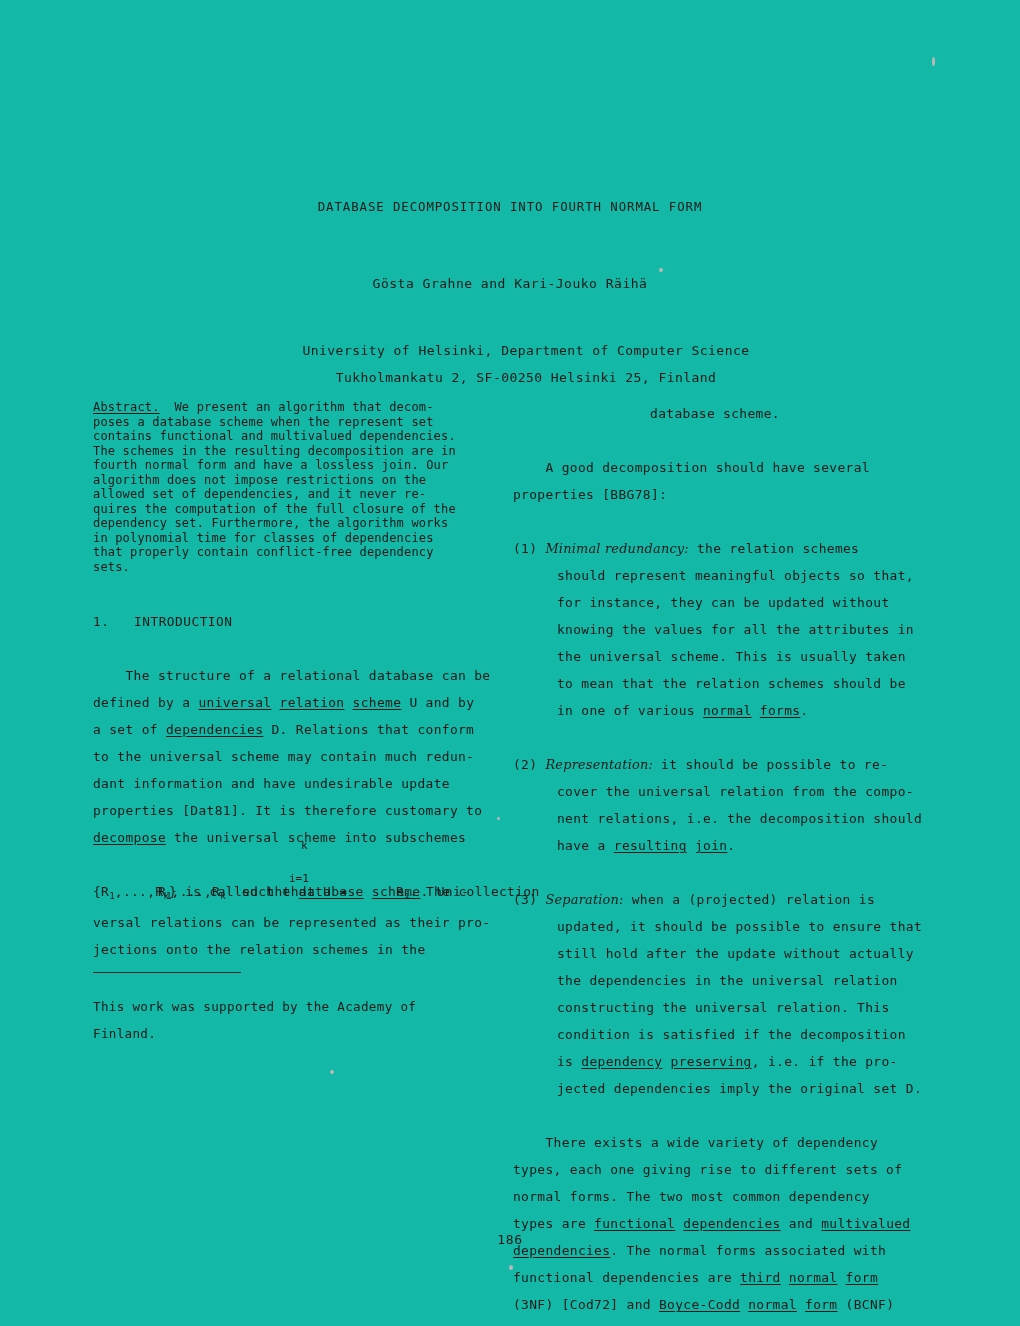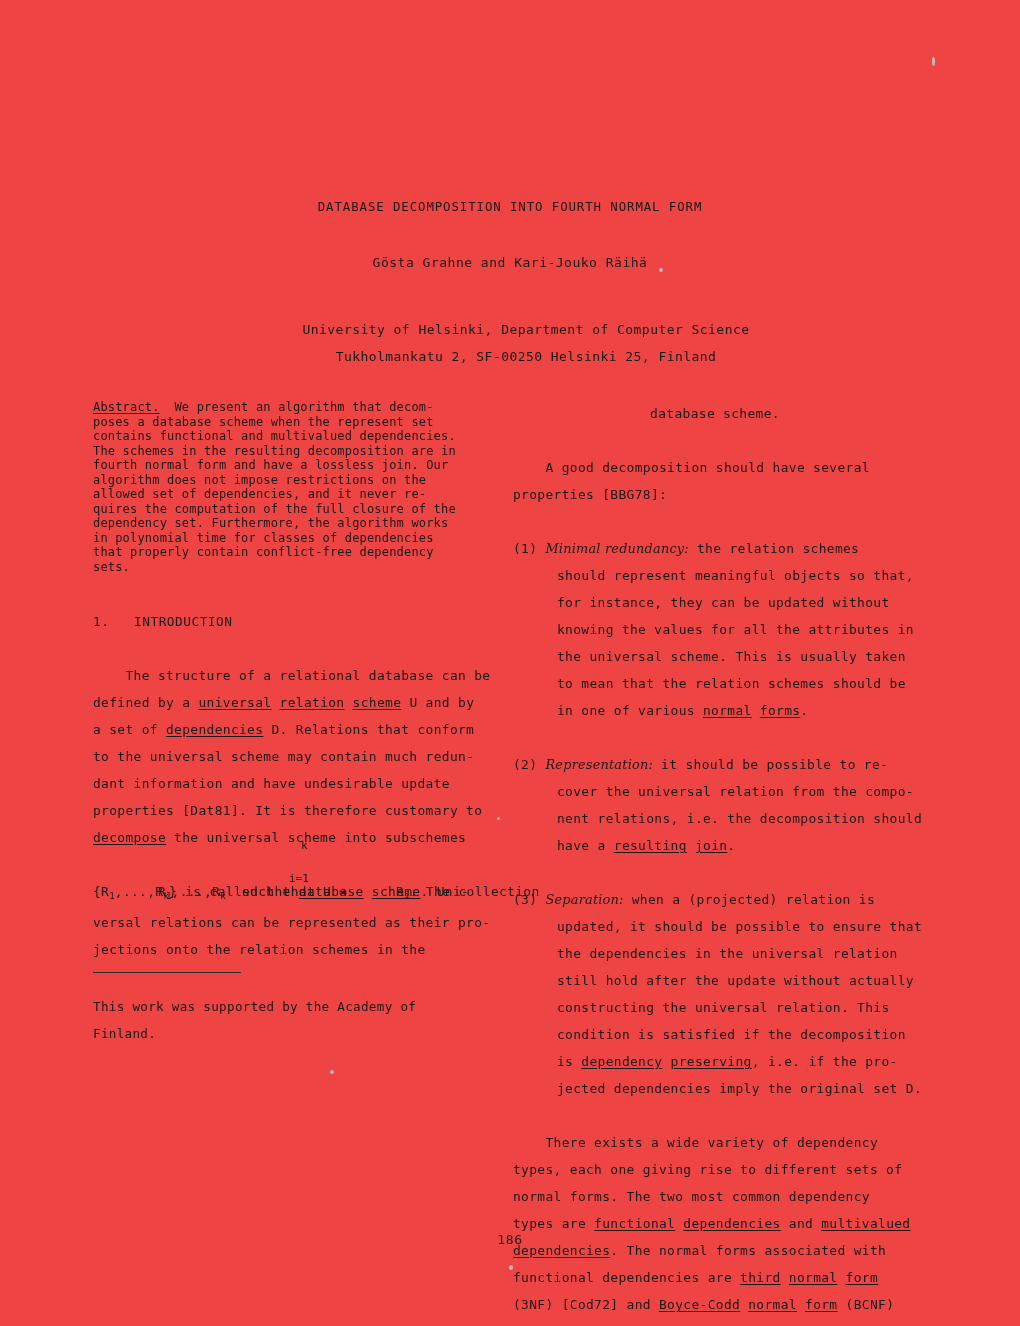--- a/index.html
+++ b/index.html
@@ -12,39 +12,39 @@
     height: 1326px;
     position: relative;
     font-family: "DejaVu Sans Mono", "Liberation Mono", monospace;
     color: #1a1a1a;
     overflow: hidden;
   }
 
   .page {
     position: absolute;
     inset: 0;
-    background: #ef4444;
+    background: #14b8a6;
   }
 
   
   .header {
     position: absolute;
     left: 0;
     right: 0;
     top: 198px;
     text-align: center;
   }
   .doc-title {
     font-size: 12.4px;
     letter-spacing: 0.9px;
     line-height: 18px;
     white-space: pre;
   }
   .authors {
-    margin-top: 38px;
+    margin-top: 59px;
     font-size: 13px;
     letter-spacing: 0.5px;
     line-height: 18px;
     white-space: pre;
   }
   .affil {
     margin-top: 44px;
     font-size: 13px;
     letter-spacing: 0.45px;
     line-height: 27px;
@@ -271,22 +271,22 @@
     <div class="numitem">
       <span class="ln first"><span>(2)</span><span>&nbsp;</span><i class="deflabel">Representation:</i><span> it should be possible to re-</span></span>
       <span class="ln">cover the universal relation from the compo-</span>
       <span class="ln">nent relations, i.e. the decomposition should</span>
       <span class="ln"><span>have a </span><u class="term">resulting</u><span> </span><u class="term">join</u><span>.</span></span>
     </div>
 
     <div class="numitem">
       <span class="ln first"><span>(3)</span><span>&nbsp;</span><i class="deflabel">Separation:</i><span> when a (projected) relation is</span></span>
       <span class="ln">updated, it should be possible to ensure that</span>
+      <span class="ln">still hold after the update without actually</span>
       <span class="ln">the dependencies in the universal relation</span>
-      <span class="ln">still hold after the update without actually</span>
       <span class="ln">constructing the universal relation. This</span>
       <span class="ln">condition is satisfied if the decomposition</span>
       <span class="ln"><span>is </span><u class="term">dependency</u><span> </span><u class="term">preserving</u><span>, i.e. if the pro-</span></span>
       <span class="ln">jected dependencies imply the original set D.</span>
     </div>
 
     <div class="para">
       <div class="ln">    There exists a wide variety of dependency</div>
       <div class="ln">types, each one giving rise to different sets of</div>
       <div class="ln">normal forms. The two most common dependency</div>

